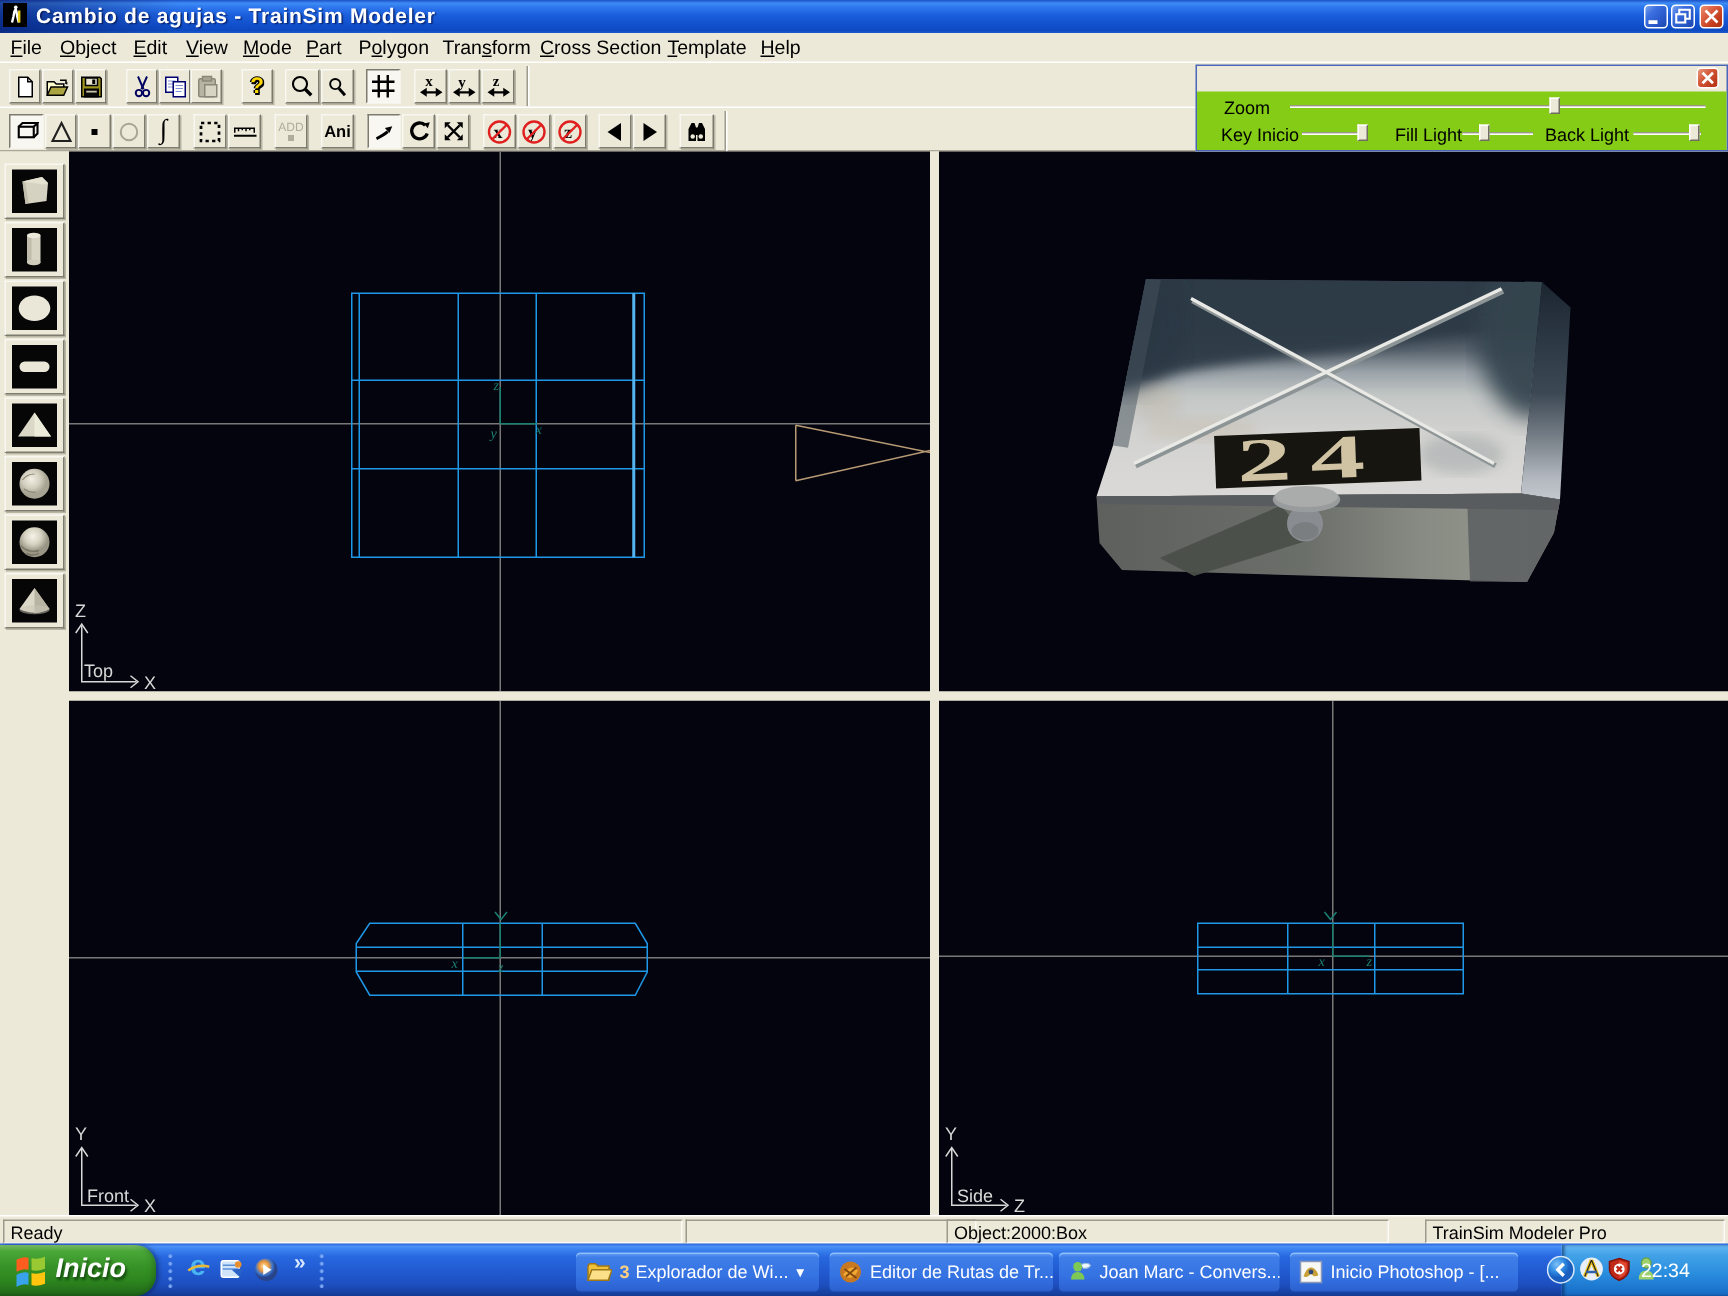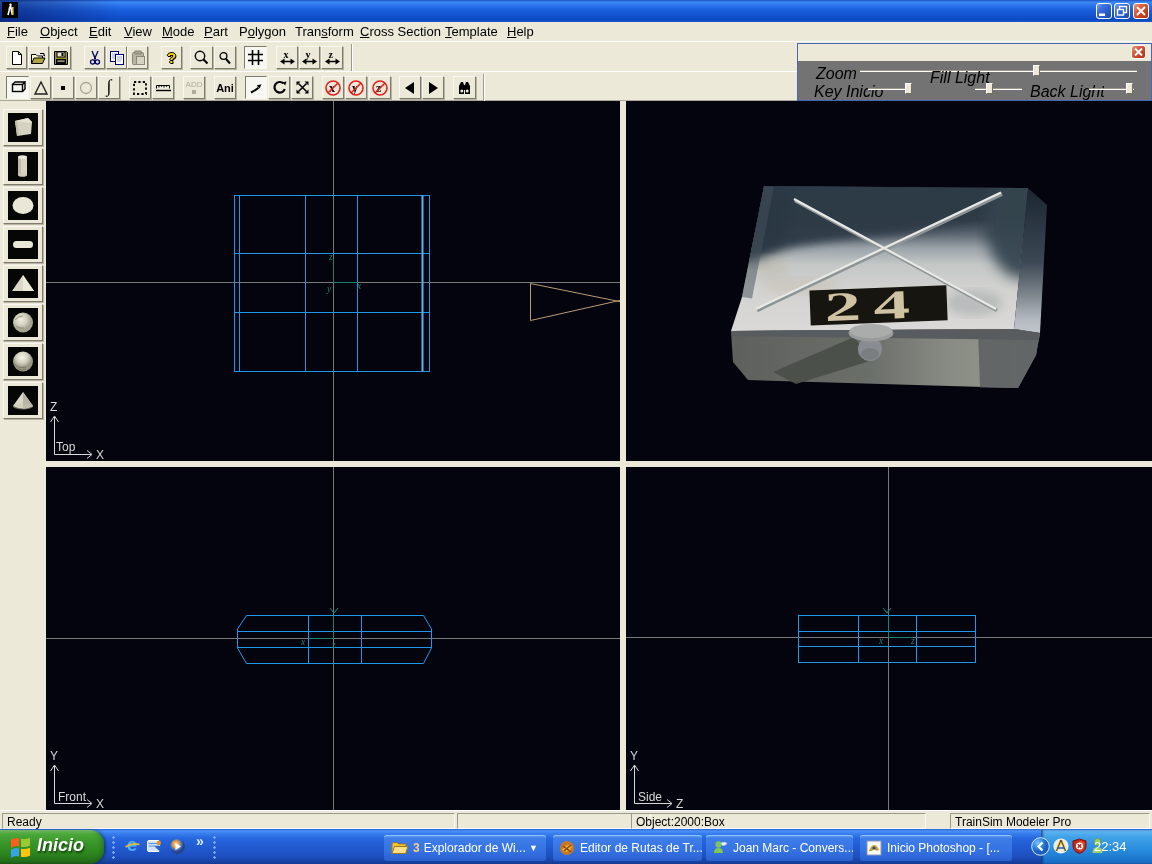--- a/index.html
+++ b/index.html
@@ -28,21 +28,21 @@
 #vp-bl{left:46px;top:467px;width:574px;height:343px;}
 #vp-br{left:626px;top:467px;width:526px;height:343px;}
 #vsplit{position:absolute;left:620px;top:101px;width:6px;height:709px;background:#ECE9D8;}
 #hsplit{position:absolute;left:46px;top:461px;width:1106px;height:6px;background:#ECE9D8;}
 #palette{position:absolute;left:797px;top:43px;width:355px;height:58px;background:#ECE9D8;border:1px solid #4a66b8;}
 #pal-title{position:absolute;left:0;top:0;width:353px;height:17px;
  background:linear-gradient(180deg,#aebfe8 0%,#93a9e2 40%,#8ba2e0 70%,#96abe2 100%);
  color:#e8eeff;font-weight:bold;font-size:13px;padding-left:8px;line-height:17px;text-shadow:1px 1px 1px #5f74b5;}
 #pal-close{position:absolute;left:333px;top:1px;width:15px;height:14px;border:1px solid #fff;border-radius:3px;
  background:linear-gradient(135deg,#e89a7e 0%,#d5593a 40%,#bc3a1b 80%);}
-#pal-body{position:absolute;left:0;top:17px;width:353px;height:39px;background:#737373;font-size:16px;color:#000;font-style:italic;}
+#pal-body{position:absolute;left:0;top:17px;width:353px;height:39px;background:#84cc16;font-size:12px;color:#000;}
 .slider-track{position:absolute;height:2px;border-top:1px solid #9a9884;border-bottom:1px solid #fff;background:#c8c5b2;}
 .slider-thumb{position:absolute;width:7px;height:11px;background:#ECE9D8;border:1px solid;border-color:#fff #716f62 #716f62 #fff;}
 #statusbar{position:absolute;left:0;top:810px;width:1152px;height:19px;background:#ECE9D8;border-top:1px solid #fff;font-size:12px;color:#000;}
 .spanel{position:absolute;top:2px;height:16px;border:1px solid;border-color:#9c9a8c #fbfaf6 #fbfaf6 #9c9a8c;padding:1px 4px 0 4px;}
 #taskbar{position:absolute;left:0;top:829px;width:1152px;height:35px;
  background:linear-gradient(180deg,#2864dd 0px,#4a90f5 2px,#3b82f0 4px,#2767df 9px,#2159cf 55%,#1d4fc0 78%,#17409f 95%,#123a92 100%);}
 #startbtn{position:absolute;left:0;top:1px;width:104px;height:34px;border-radius:0 14px 14px 0;
  background:linear-gradient(180deg,#79bb66 0%,#4aa839 12%,#389427 40%,#2d861e 70%,#256e1a 92%,#1d5a16 100%);
  box-shadow:inset -4px 0 6px -4px rgba(0,40,0,.45), 2px 0 3px rgba(0,0,30,.35);
  color:#fff;font-size:18px;font-weight:bold;font-style:italic;}
@@ -57,20 +57,21 @@
 </style></head>
 <body>
 <div id="titlebar">
  <div id="appicon">
       <svg width="16" height="16">
         <path d="M6 13 L7 9 L7.5 6 L8.5 4 L9 6 L9.5 9 L10.5 13" fill="none" stroke="#fff" stroke-width="1.6"></path>
         <path d="M10.8 5 v8" stroke="#e8d020" stroke-width="1.6"></path>
         <circle cx="8.5" cy="2.8" r="1.2" fill="#fff"></circle>
       </svg>
     </div>
+ <div id="title-text">Cambio de agujas - TrainSim Modeler</div>
  <div class="capbtn" id="btn-min">
       <svg width="14" height="14">
         <rect x="2" y="9.5" width="6" height="2.5" fill="#fff"></rect>
       </svg>
     </div>
  <div class="capbtn" id="btn-max">
       <svg width="14" height="14">
         <g fill="none" stroke="#fff" stroke-width="1.4">
           <path d="M4.5 5.5 V2.5 H11.5 V8.5 H8.5"></path>
           <rect x="2.5" y="5.5" width="6" height="5.5"></rect>
@@ -559,21 +560,21 @@
         <path d="M3 2.5 L10 9.5 M10 2.5 L3 9.5" stroke="#fff" stroke-width="1.8"></path>
       </svg>
     </div>
  <div id="pal-body">
   <span style="position:absolute;left:18px;top:4px">Zoom</span>
   <div class="slider-track" style="left:62px;top:9px;width:277px"></div>
   <div class="slider-thumb" style="left:235px;top:4px"></div>
   <span style="position:absolute;left:16px;top:22px">Key Inicio</span>
   <div class="slider-track" style="left:70px;top:27px;width:44px"></div>
   <div class="slider-thumb" style="left:107px;top:22px"></div>
-  <span style="position:absolute;left:132px;top:8px">Fill Light</span>
+  <span style="position:absolute;left:132px;top:22px">Fill Light</span>
   <div class="slider-track" style="left:177px;top:27px;width:47px"></div>
   <div class="slider-thumb" style="left:188px;top:22px"></div>
   <span style="position:absolute;left:232px;top:22px">Back Light</span>
   <div class="slider-track" style="left:291px;top:27px;width:45px"></div>
   <div class="slider-thumb" style="left:328px;top:22px"></div>
  </div>
 </div>
 <div id="statusbar">
  <div class="spanel" style="left:2px;width:453px">Ready</div>
  <div class="spanel" style="left:457px;width:194px"></div>

